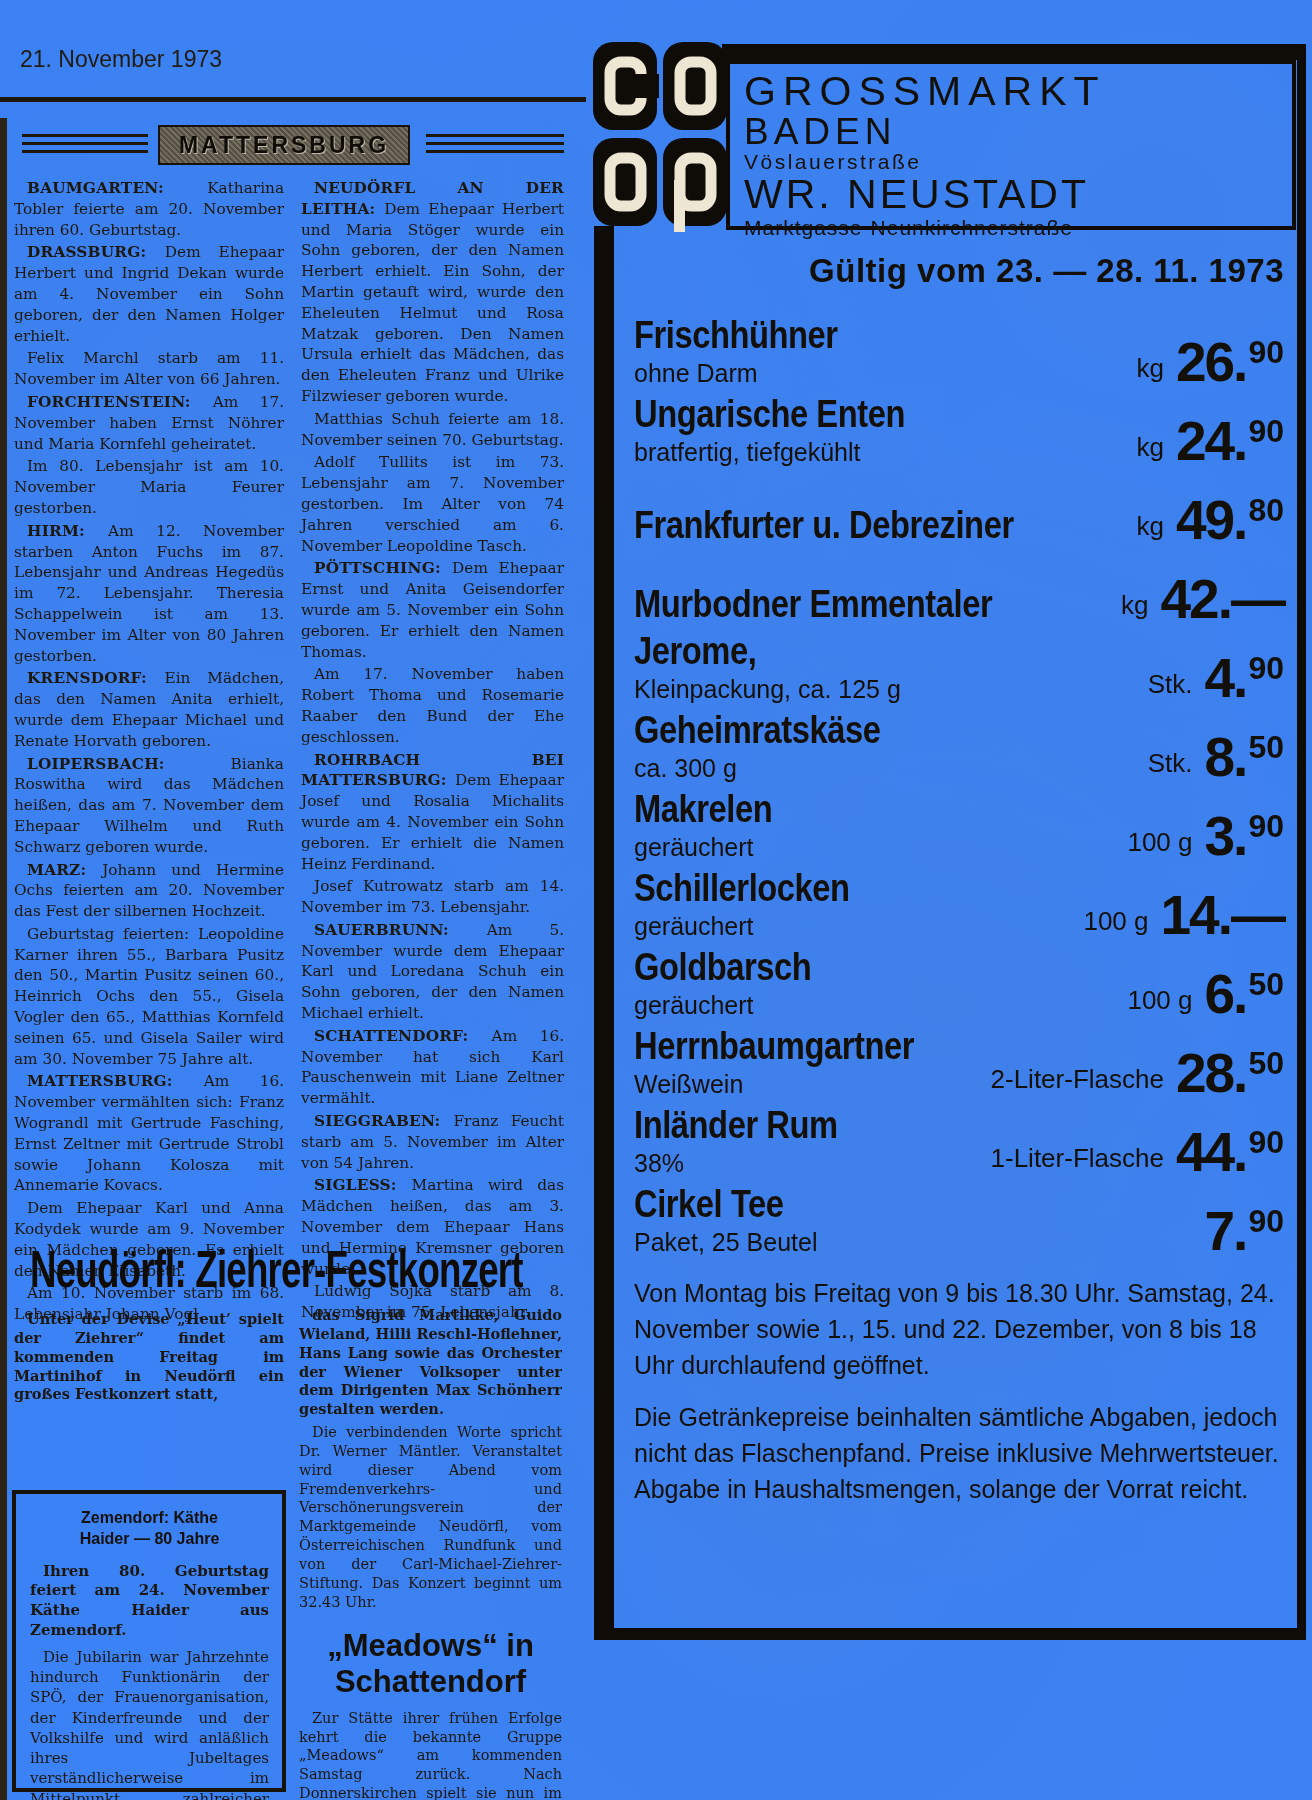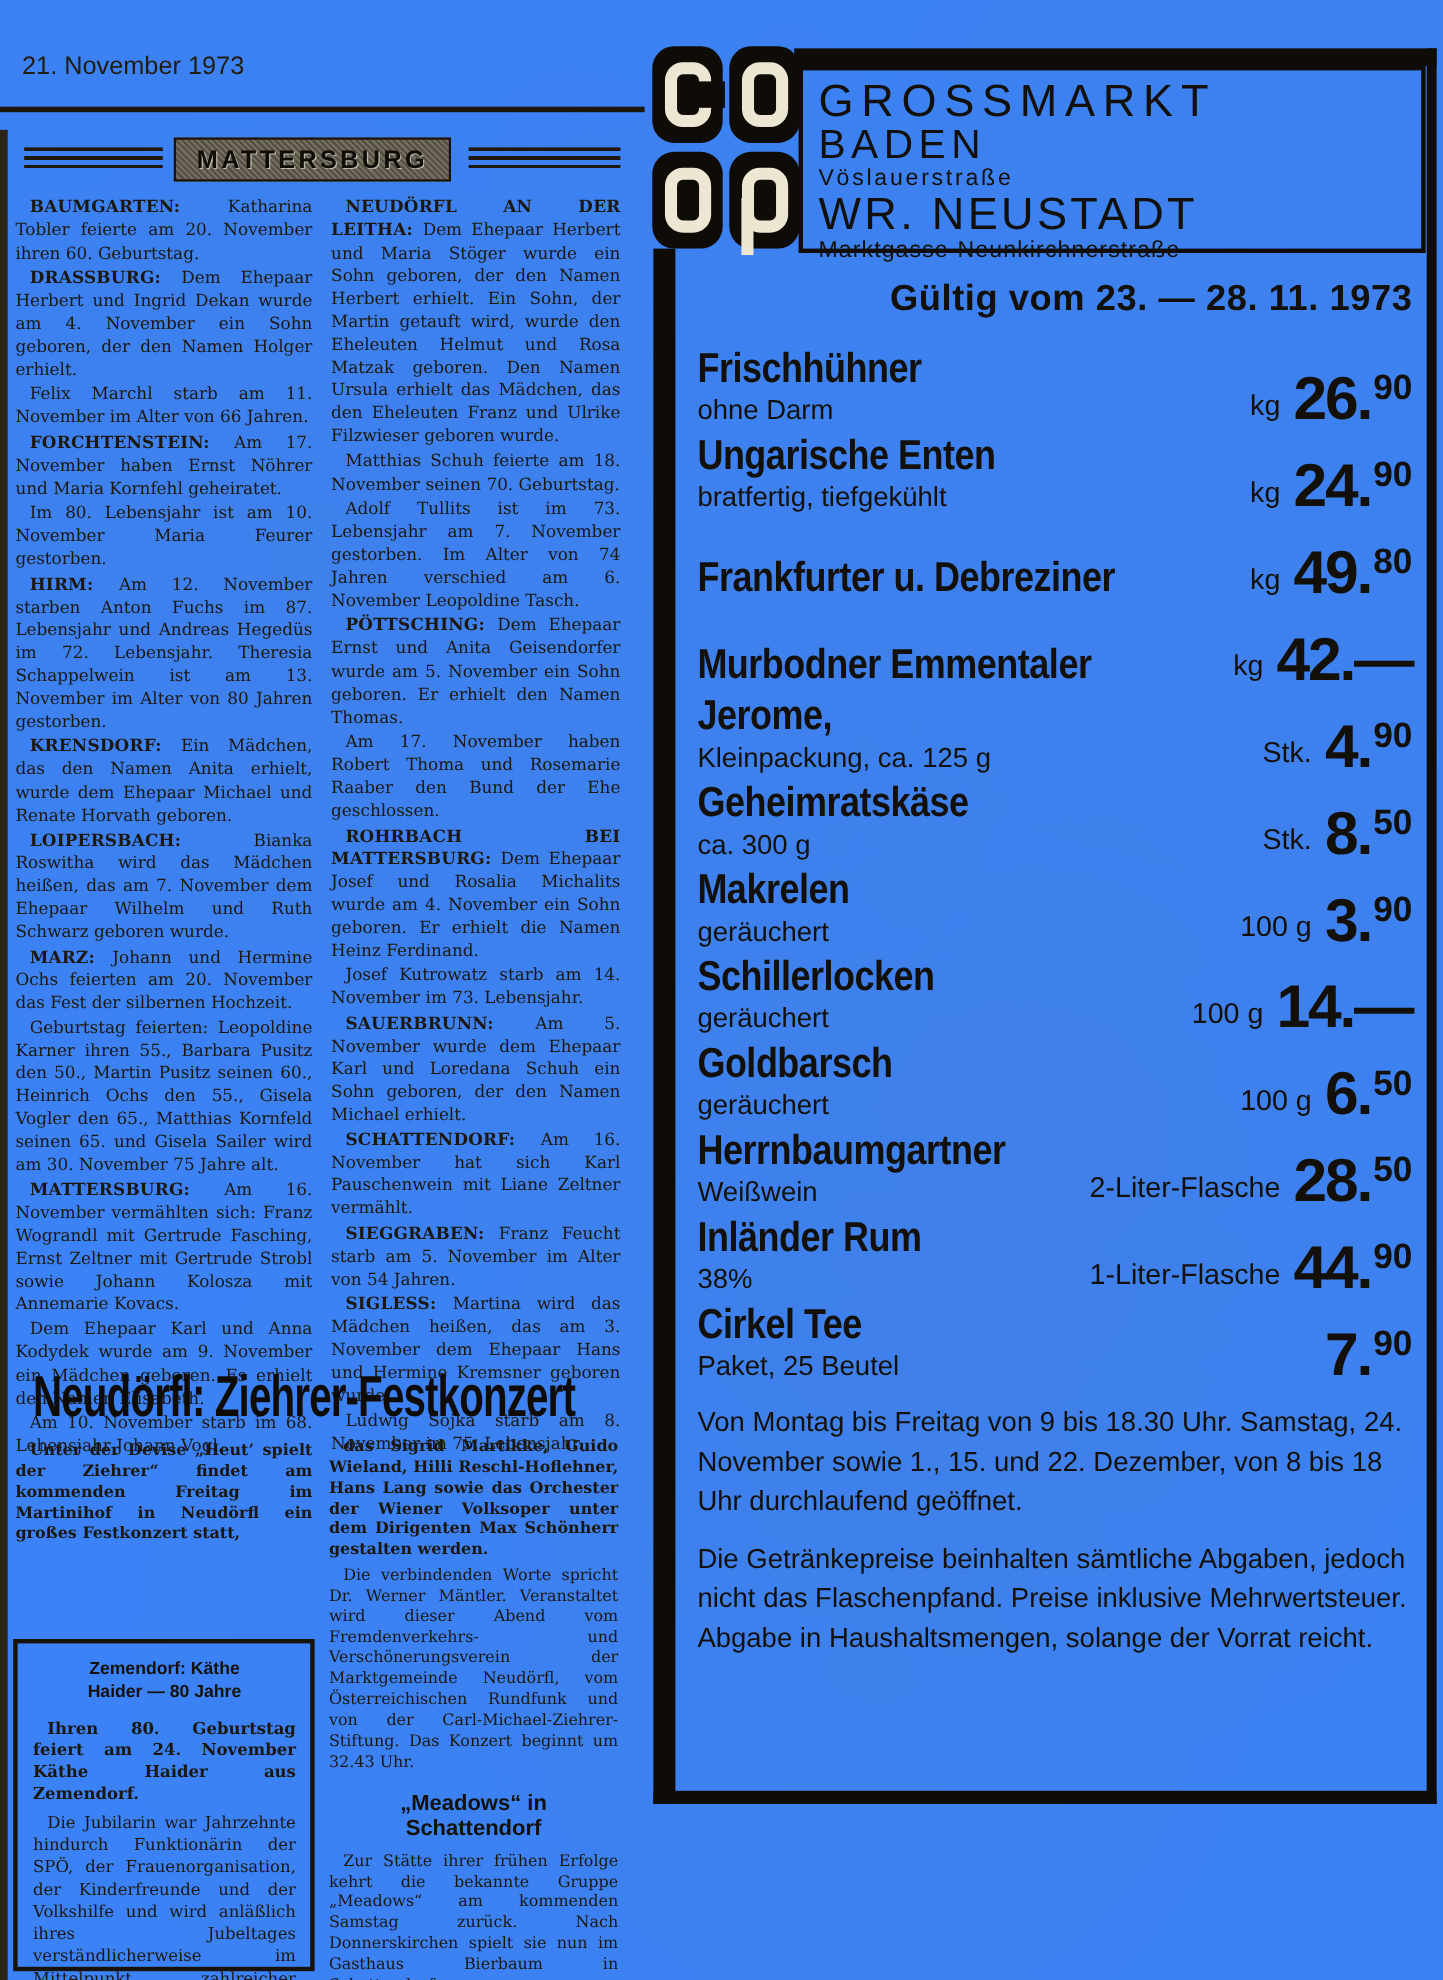--- a/index.html
+++ b/index.html
@@ -35,21 +35,21 @@
   .lead:not(.empty)::after{content:" ";}
 
   .fest-headline{position:absolute;left:30px;top:1238px;font-family:"Liberation Sans",sans-serif;
      font-weight:700;font-size:47px;letter-spacing:-1px;color:#0f0b05;white-space:nowrap;
      transform:scale(.78,1.12);transform-origin:left top;}
   .fest-left{position:absolute;left:14px;top:1310px;width:270px;}
   .fest-right{position:absolute;left:299px;top:1306px;width:263px;}
   .fest-p{margin:0 0 4px 0;font-size:14.5px;line-height:1.3;text-align:justify;text-indent:13px;}
   .bold-serif{font-weight:700;}
   .meadows-title{margin:16px 0 8px;text-align:center;font-family:"Liberation Sans",sans-serif;
-     font-weight:700;font-size:20px;line-height:1.18;color:#14100a;}
+     font-weight:700;font-size:31px;line-height:1.18;color:#14100a;}
 
   .zbox{position:absolute;left:12px;top:1490px;width:274px;height:302px;border:4px solid #17120a;
      box-sizing:border-box;padding:14px 13px 0 14px;}
   .z-title{text-align:center;font-family:"Liberation Sans",sans-serif;font-weight:700;
      font-size:16px;line-height:1.3;color:#14100a;margin-bottom:12px;}
   .z-lead{margin:0 0 6px 0;font-size:15px;line-height:1.32;text-align:justify;font-weight:700;text-indent:13px;}
   .z-body{margin:0;font-size:15px;line-height:1.35;text-align:justify;text-indent:13px;}
 
   
   .ad-topbar{position:absolute;left:722px;top:44px;width:584px;height:16px;background:#0f0b06;}

